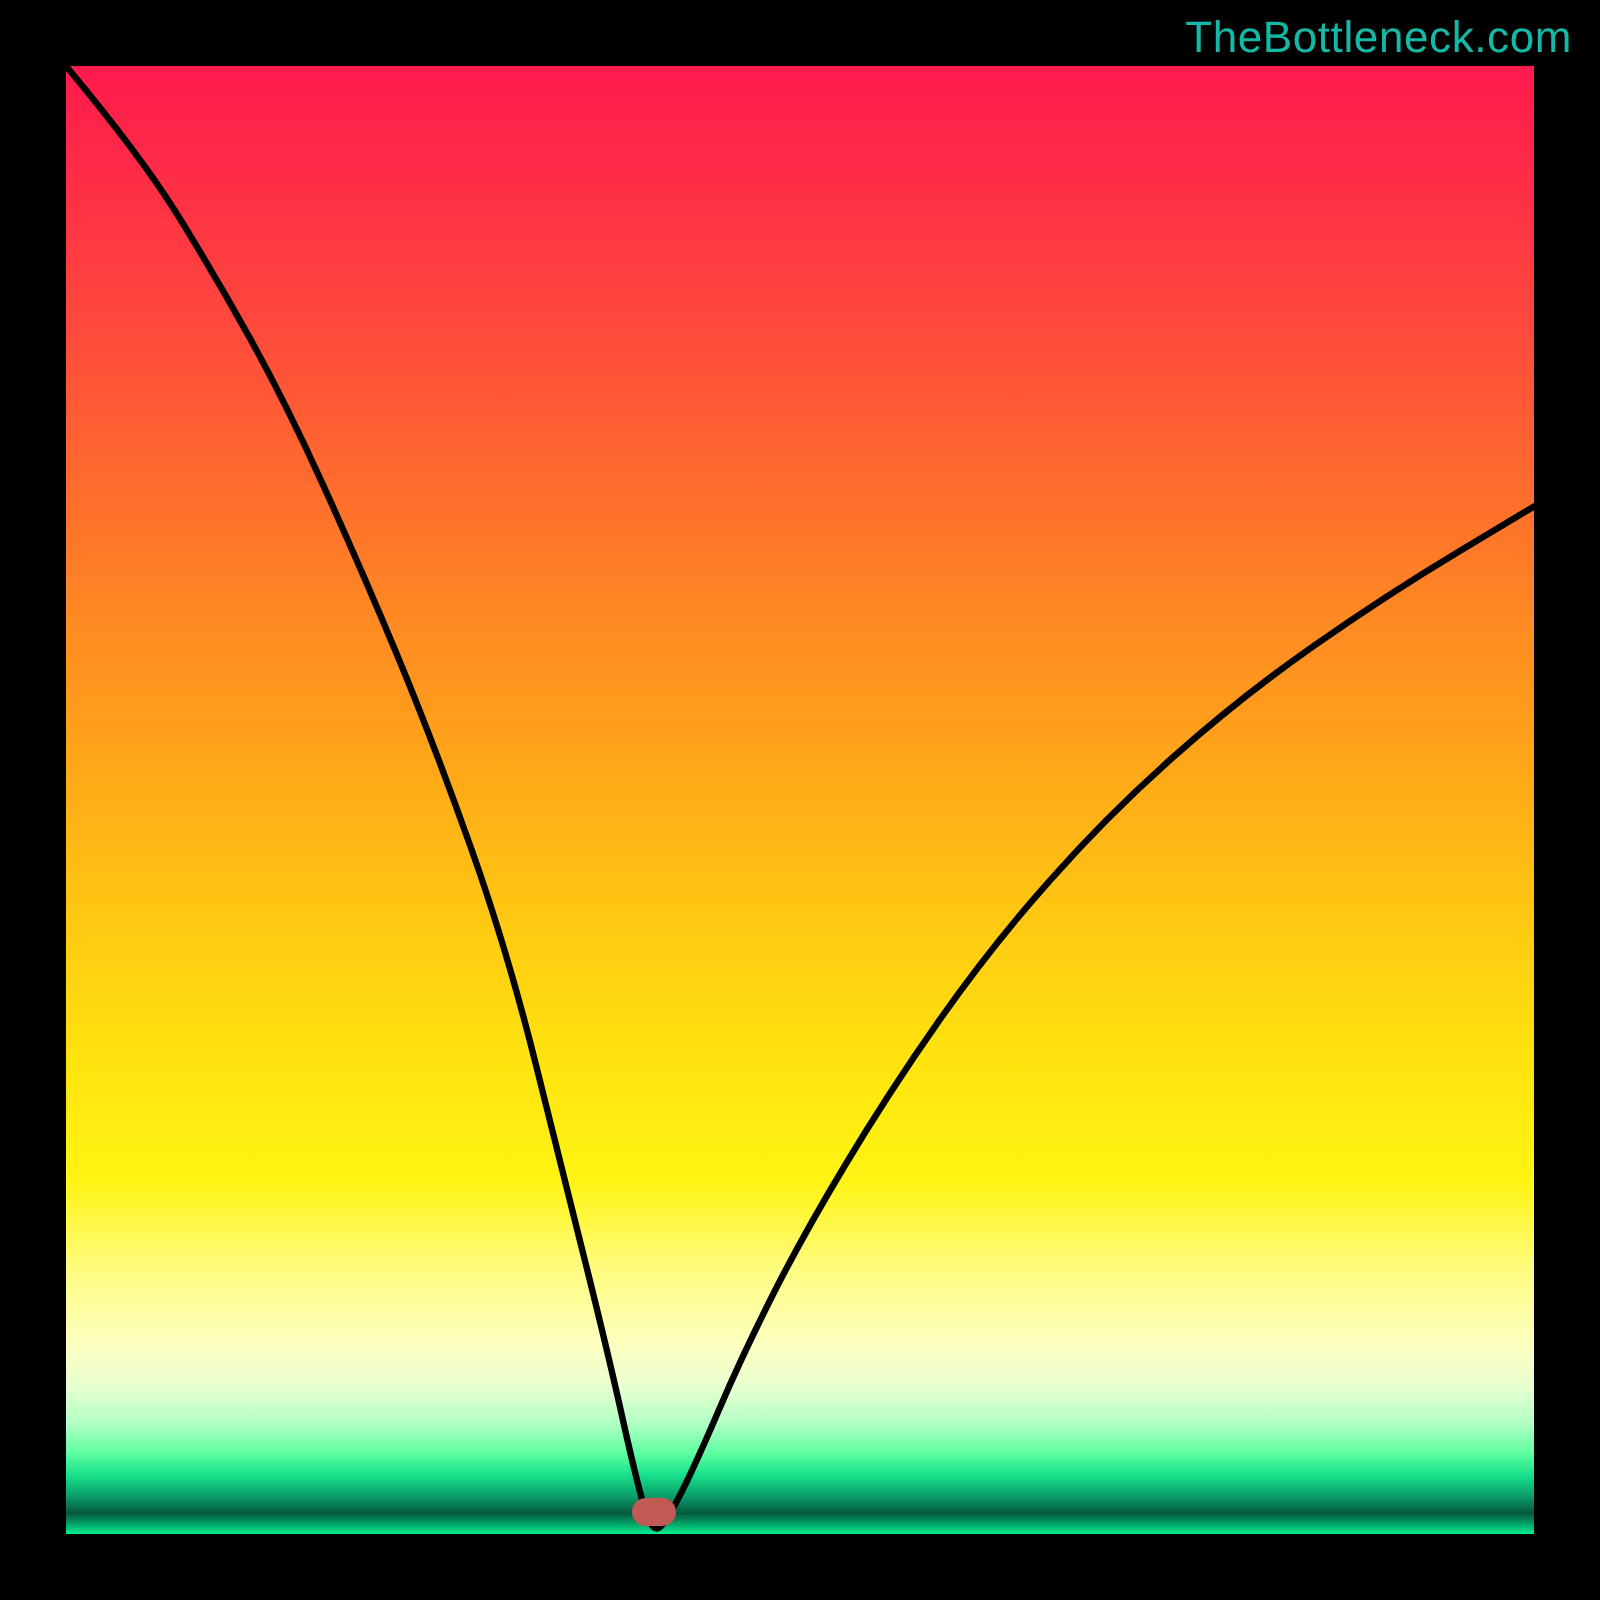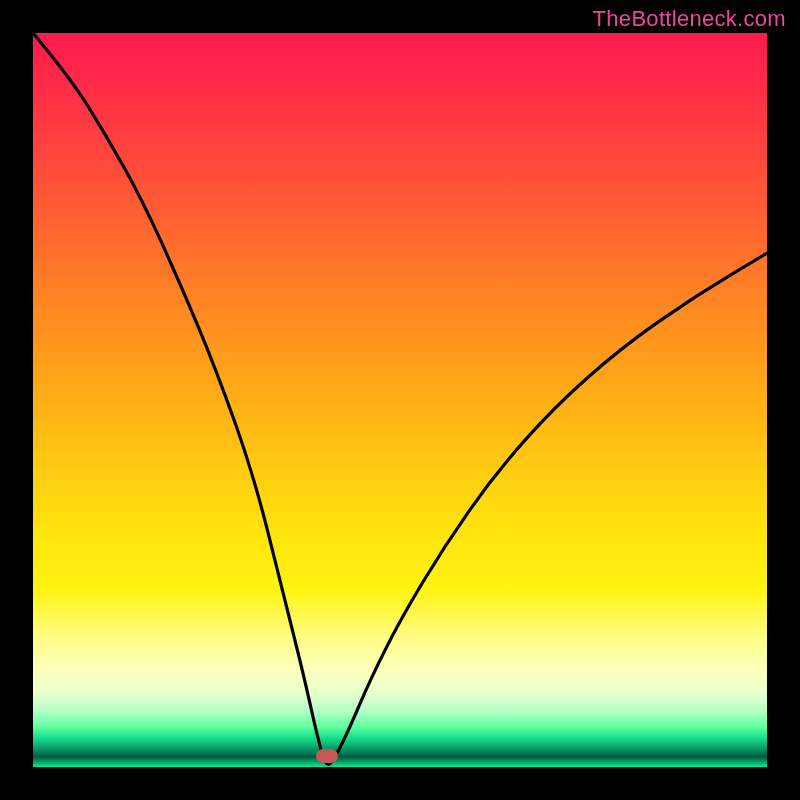--- a/index.html
+++ b/index.html
@@ -14,21 +14,21 @@
   .frame {
     position: relative;
     width: 800px;
     height: 800px;
     background: #000;
   }
   .watermark {
     position: absolute;
     top: 6px;
     right: 14px;
-    color: #ec4899;
+    color: #14b8a6;
     font-size: 22px;
     font-weight: 500;
     letter-spacing: 0.3px;
     z-index: 5;
     user-select: none;
   }
   .plot-area {
     position: absolute;
     left: 33px;
     top: 33px;

